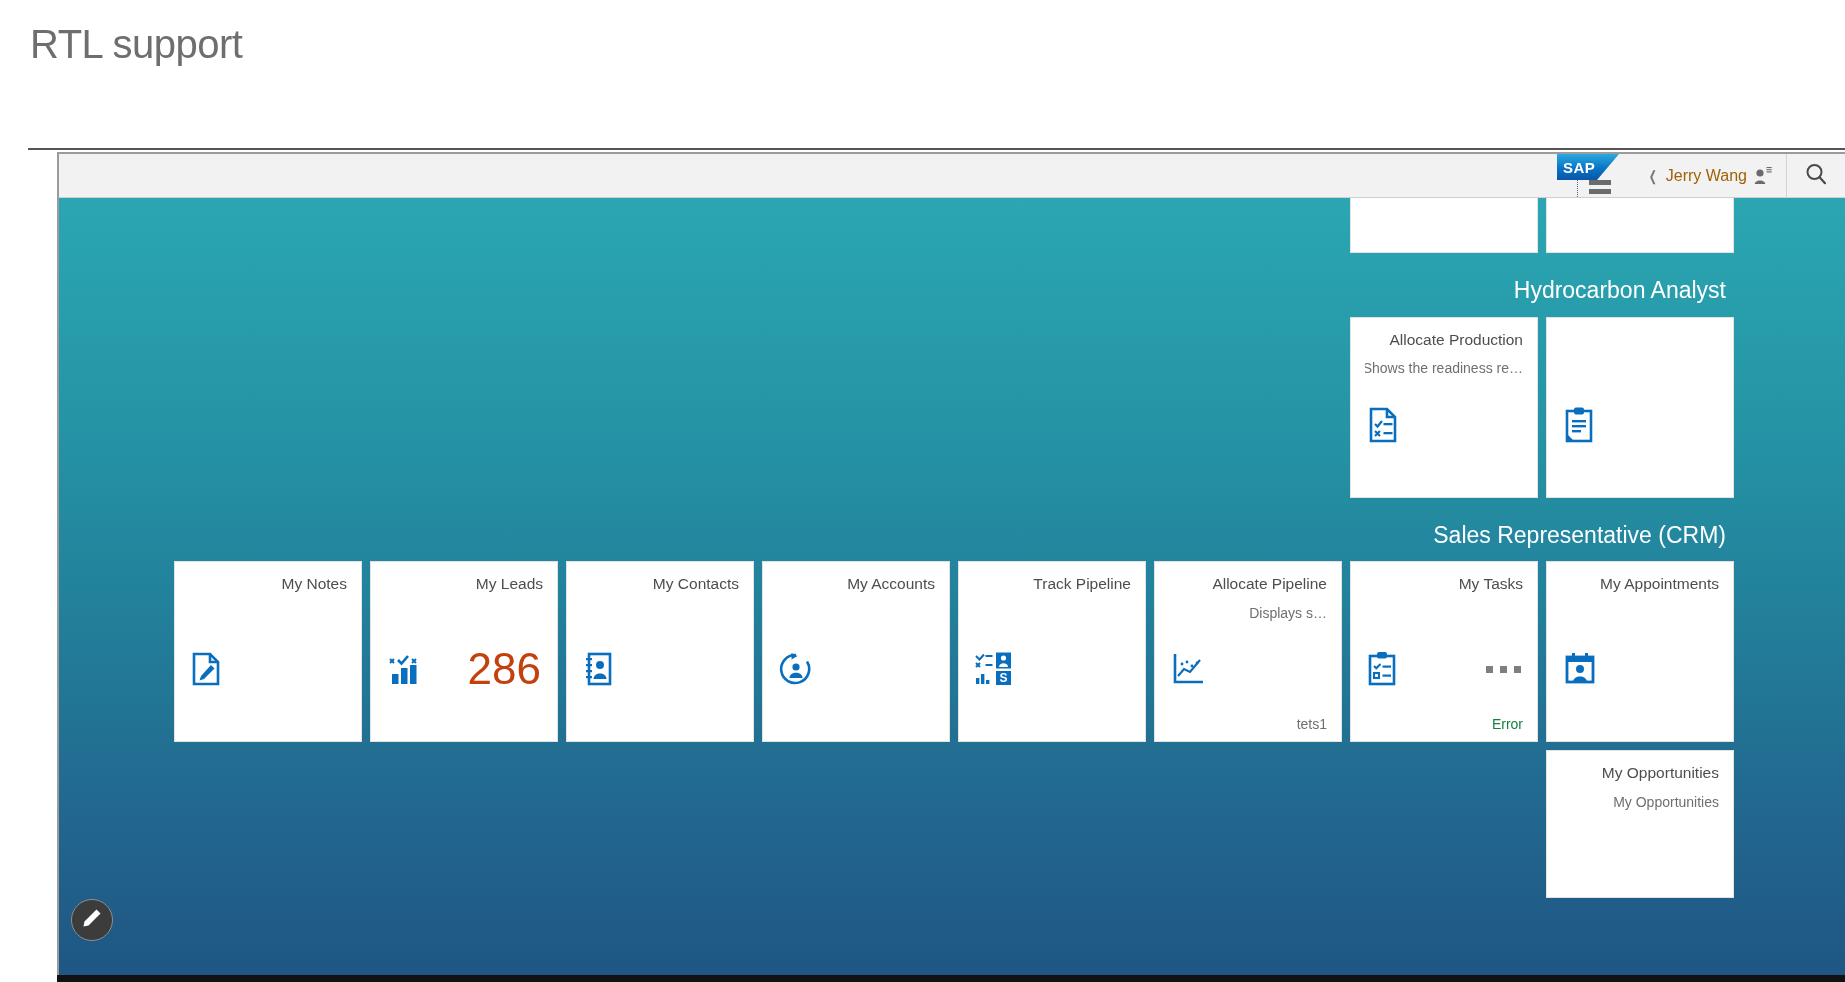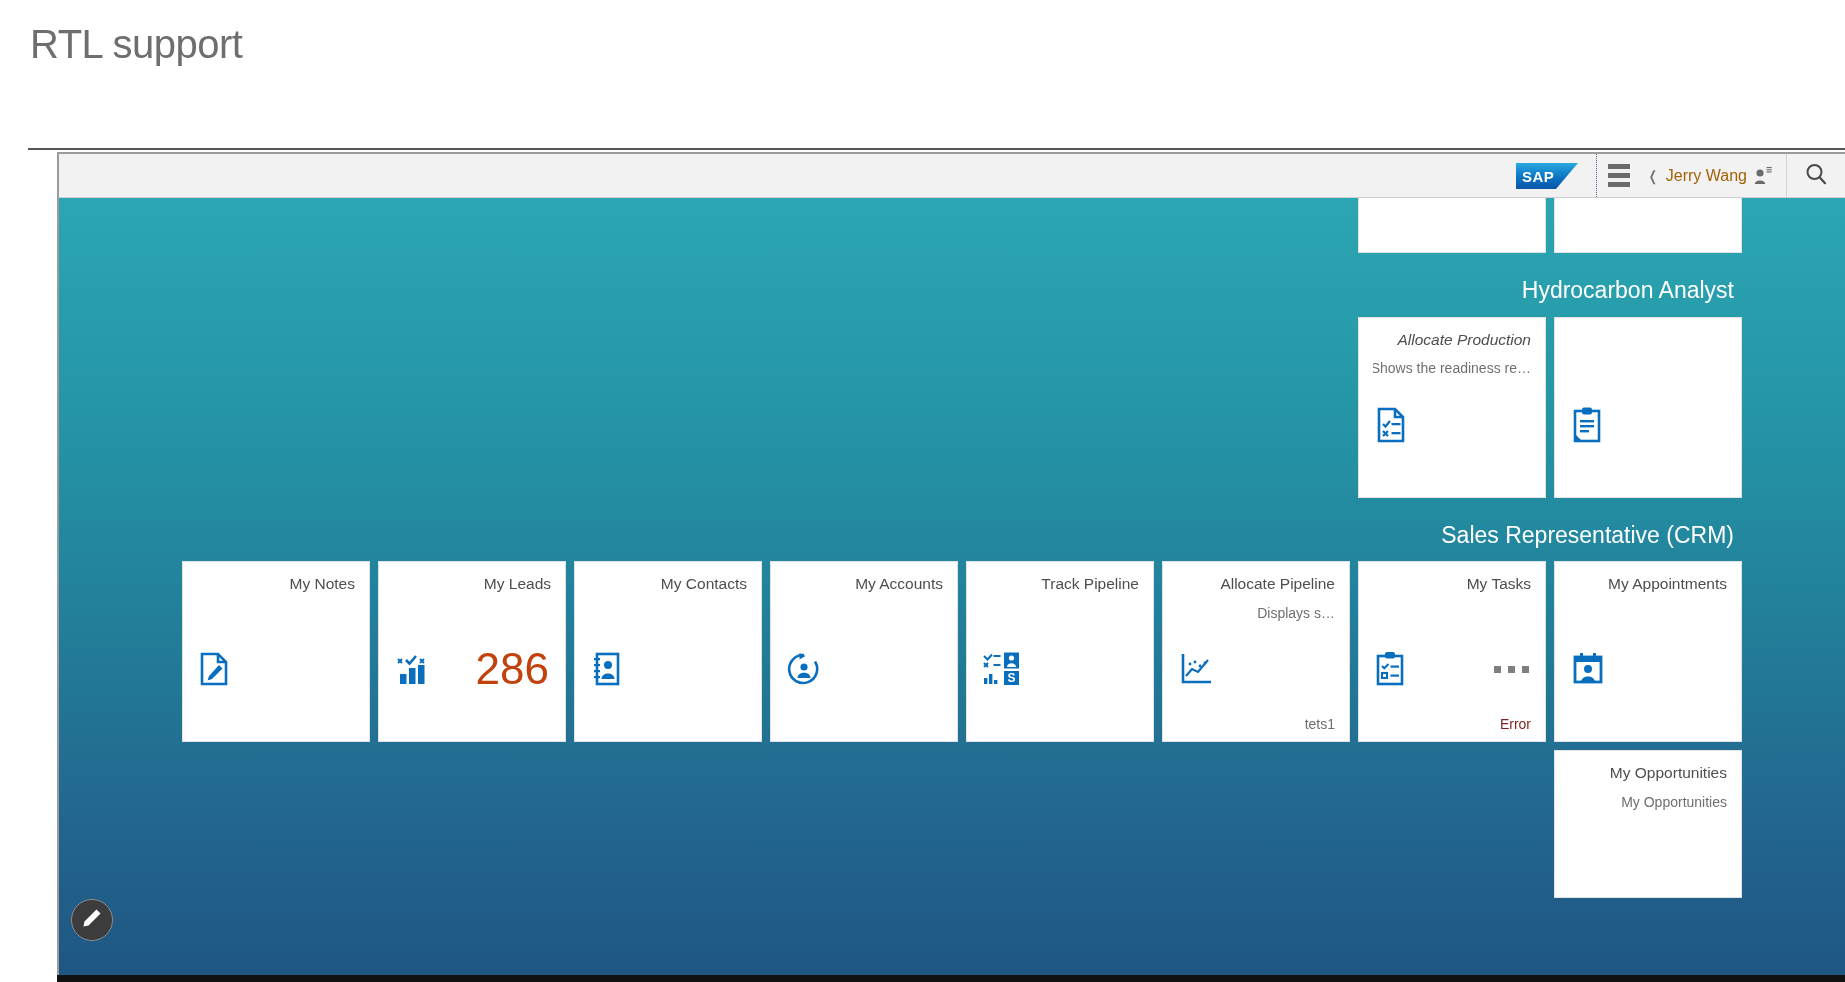--- a/index.html
+++ b/index.html
@@ -67,20 +67,21 @@
   .shell-left {
     display: flex;
     align-items: center;
     height: 100%;
   }
   .shell-right {
     margin-left: auto;
     display: flex;
     align-items: center;
     height: 100%;
+    flex-direction: column;
   }
   .user-btn {
     display: flex;
     align-items: center;
     gap: 7px;
     padding: 0 14px 0 10px;
     height: 100%;
     cursor: pointer;
     border-right: 1px solid #d4d4d4;
   }
@@ -140,21 +141,21 @@
     right: 0;
     top: 44px;
     bottom: 0;
     background: linear-gradient(to bottom, #2ba6b2 0%, #2595a6 28%, #22819b 52%, #22688f 78%, #1f5683 100%);
     direction: rtl;
     overflow: hidden;
   }
   .canvas-inner {
     position: absolute;
     left: 0;
-    right: 4px;
+    right: 12px;
     top: 0;
     padding: 0 3px 0 0;
   }
 
   .group {
     margin-bottom: 2px;
   }
   .group-title {
     color: #ffffff;
     font-size: 23px;
@@ -187,21 +188,20 @@
   }
   .tile-title {
     font-size: 15.5px;
     color: #4e4e4e;
     line-height: 1.25;
     white-space: nowrap;
     overflow: hidden;
   }
   .tile-title.wrap {
     white-space: normal;
-    font-style: italic;
   }
   .tile-sub {
     font-size: 14px;
     color: #6f6f6f;
     line-height: 1.3;
     margin-top: 10px;
     white-space: nowrap;
     overflow: hidden;
   }
   .tile-body {
@@ -231,21 +231,21 @@
   }
   .tile-footer {
     position: absolute;
     bottom: 9px;
     right: 14px;
     left: 14px;
     font-size: 14px;
     color: #6f6f6f;
   }
   .tile-footer.error {
-    color: #7f1d1d;
+    color: #15803d;
   }
   .dots {
     display: inline-flex;
     gap: 7px;
     direction: ltr;
   }
   .dot {
     width: 7px;
     height: 7px;
     background: #7e7e7e;

